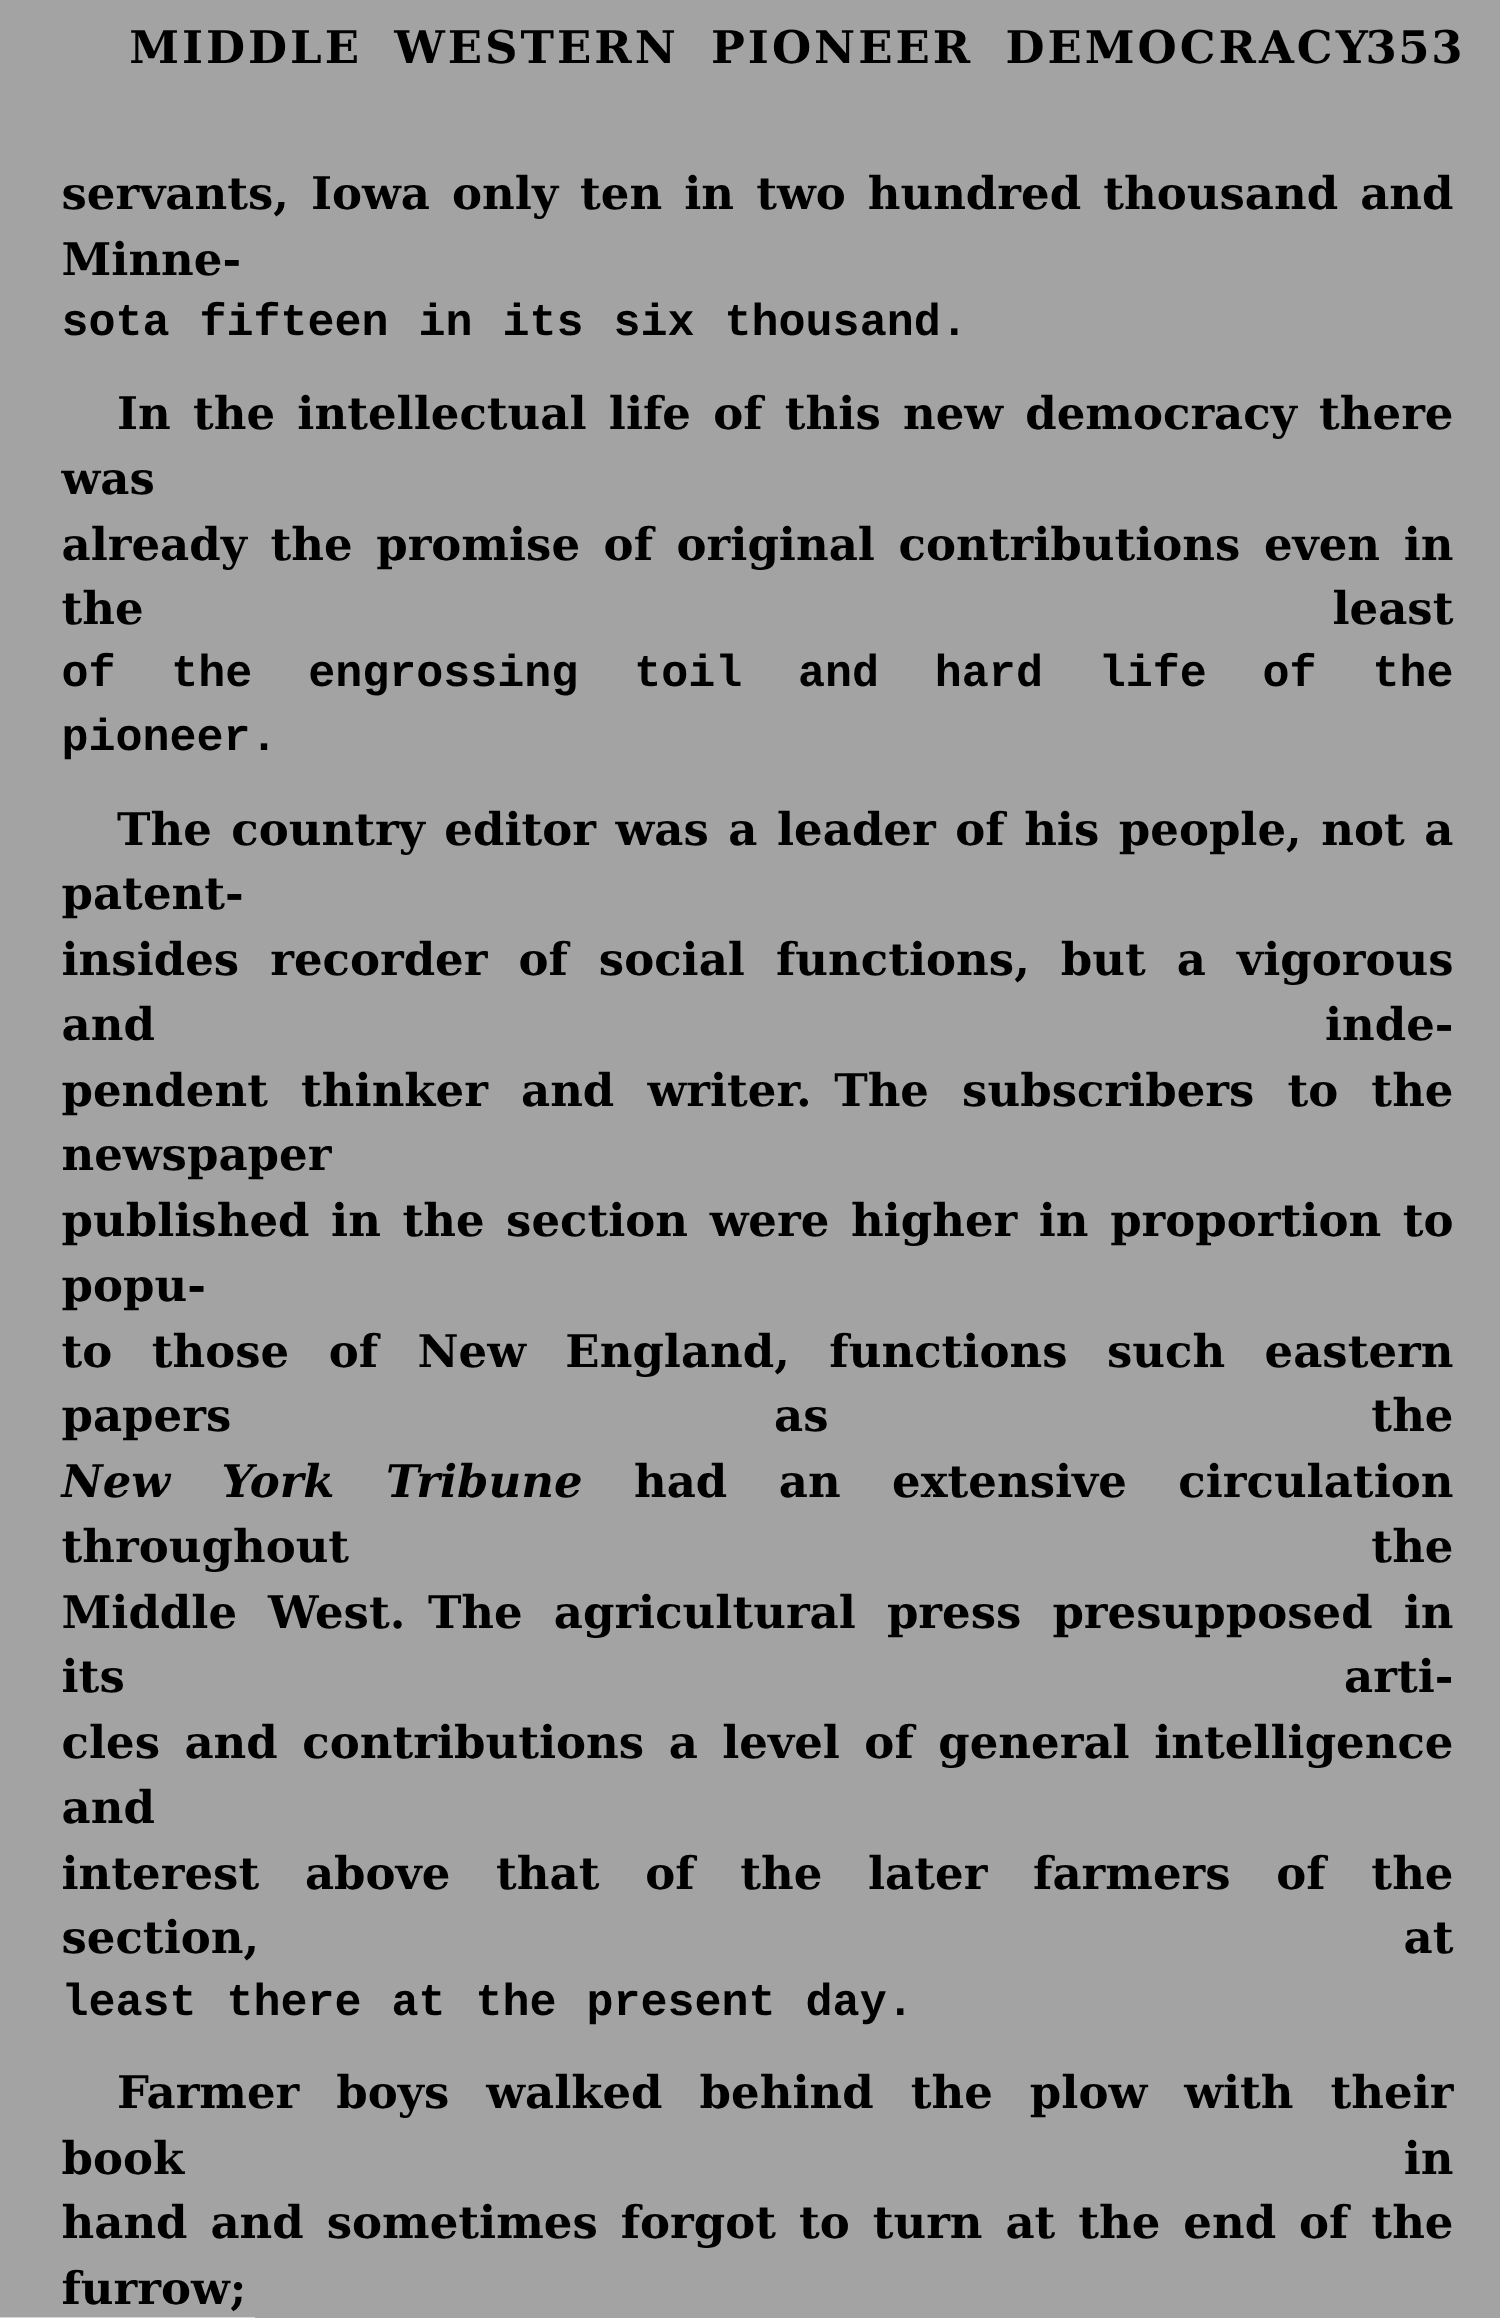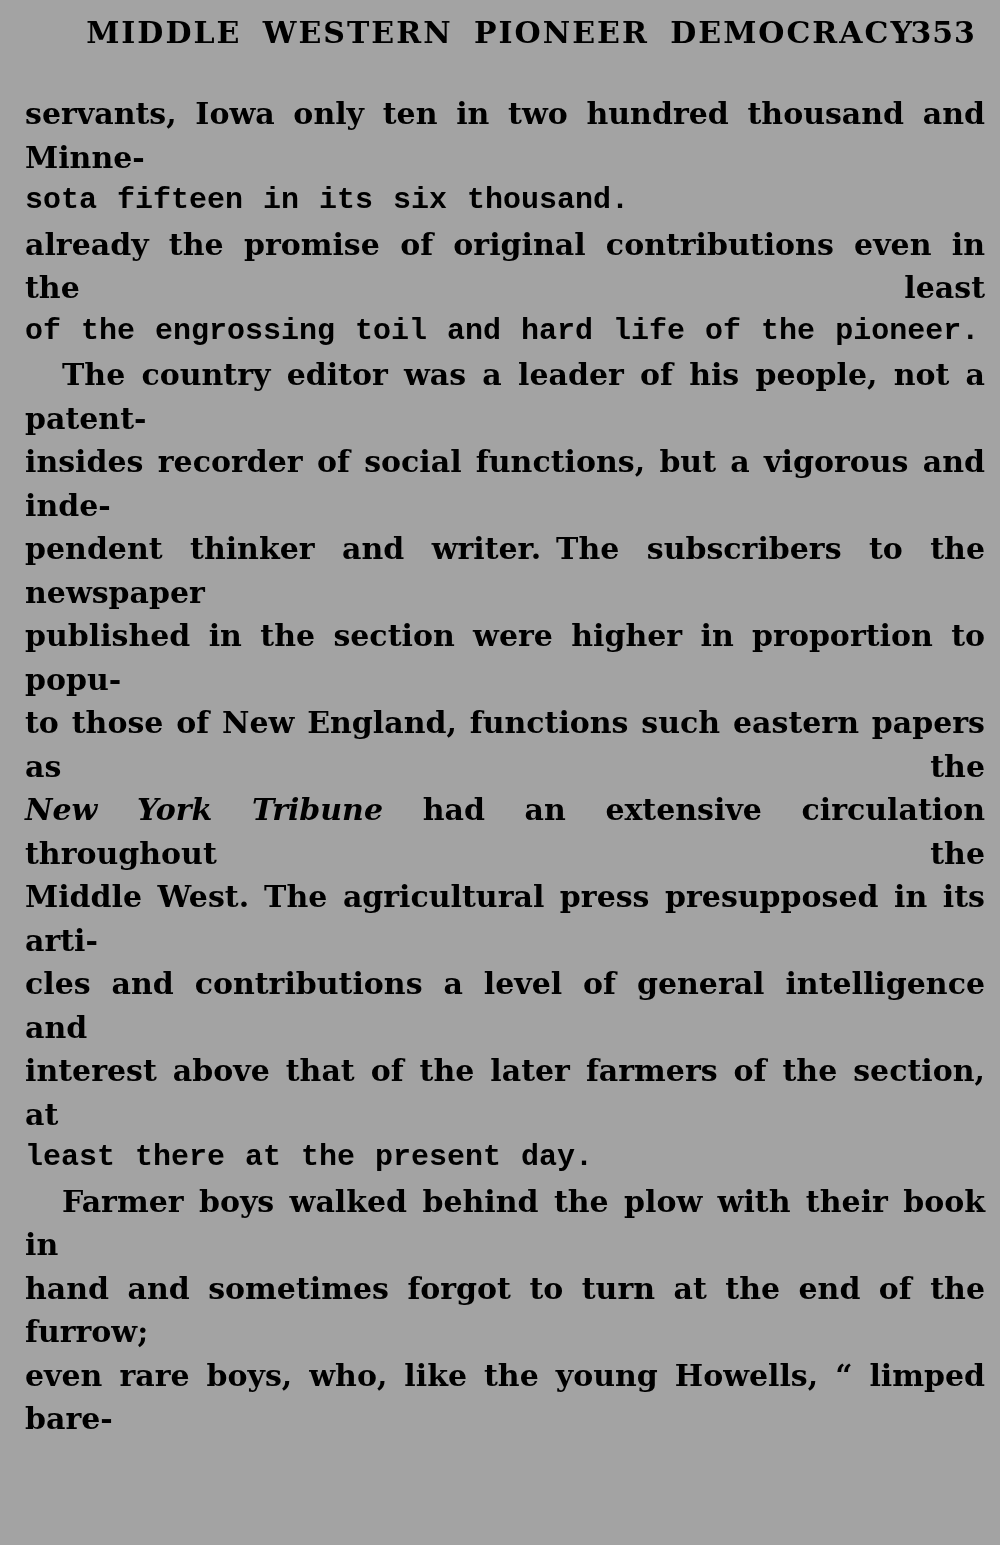--- a/index.html
+++ b/index.html
@@ -42,21 +42,21 @@
   }
   .text-block {
     position: absolute;
     top: 92px;
     left: 25px;
     width: 960px;
     font-size: 30px;
     line-height: 43.5px;
   }
   .paragraph {
-    margin: 0;
+    margin: 16px;
     padding: 0;
   }
   .line {
     text-align: justify;
     text-align-last: justify;
     -moz-text-align-last: justify;
     word-spacing: 2px;
     white-space: normal;
   }
   .line.last {
@@ -79,20 +79,21 @@
     <span class="head-title">MIDDLE WESTERN PIONEER DEMOCRACY</span>
     <span class="page-number">353</span>
   </header>
 
   <main class="text-block" id="text-block">
       <div class="paragraph">
         <div class="line"><span>servants, Iowa only ten in two hundred thousand and Minne-</span></div>
         <div class="line last"><span>sota fifteen in its six thousand.</span></div>
       </div>
       <div class="paragraph">
+        <div class="line indent"><span>In the intellectual life of this new democracy there was</span></div>
         <div class="line"><span>already the promise of original contributions even in the least</span></div>
         <div class="line last"><span>of the engrossing toil and hard life of the pioneer.</span></div>
       </div>
       <div class="paragraph">
         <div class="line indent"><span>The country editor was a leader of his people, not a patent-</span></div>
         <div class="line"><span>insides recorder of social functions, but a vigorous and inde-</span></div>
         <div class="line"><span>pendent thinker and writer. The subscribers to the newspaper</span></div>
         <div class="line"><span>published in the section were higher in proportion to popu-</span></div>
         <div class="line"><span>to those of New England, functions such eastern papers as the</span></div>
         <div class="line"><span class="italic">New York Tribune</span><span> had an extensive circulation throughout the</span></div>

